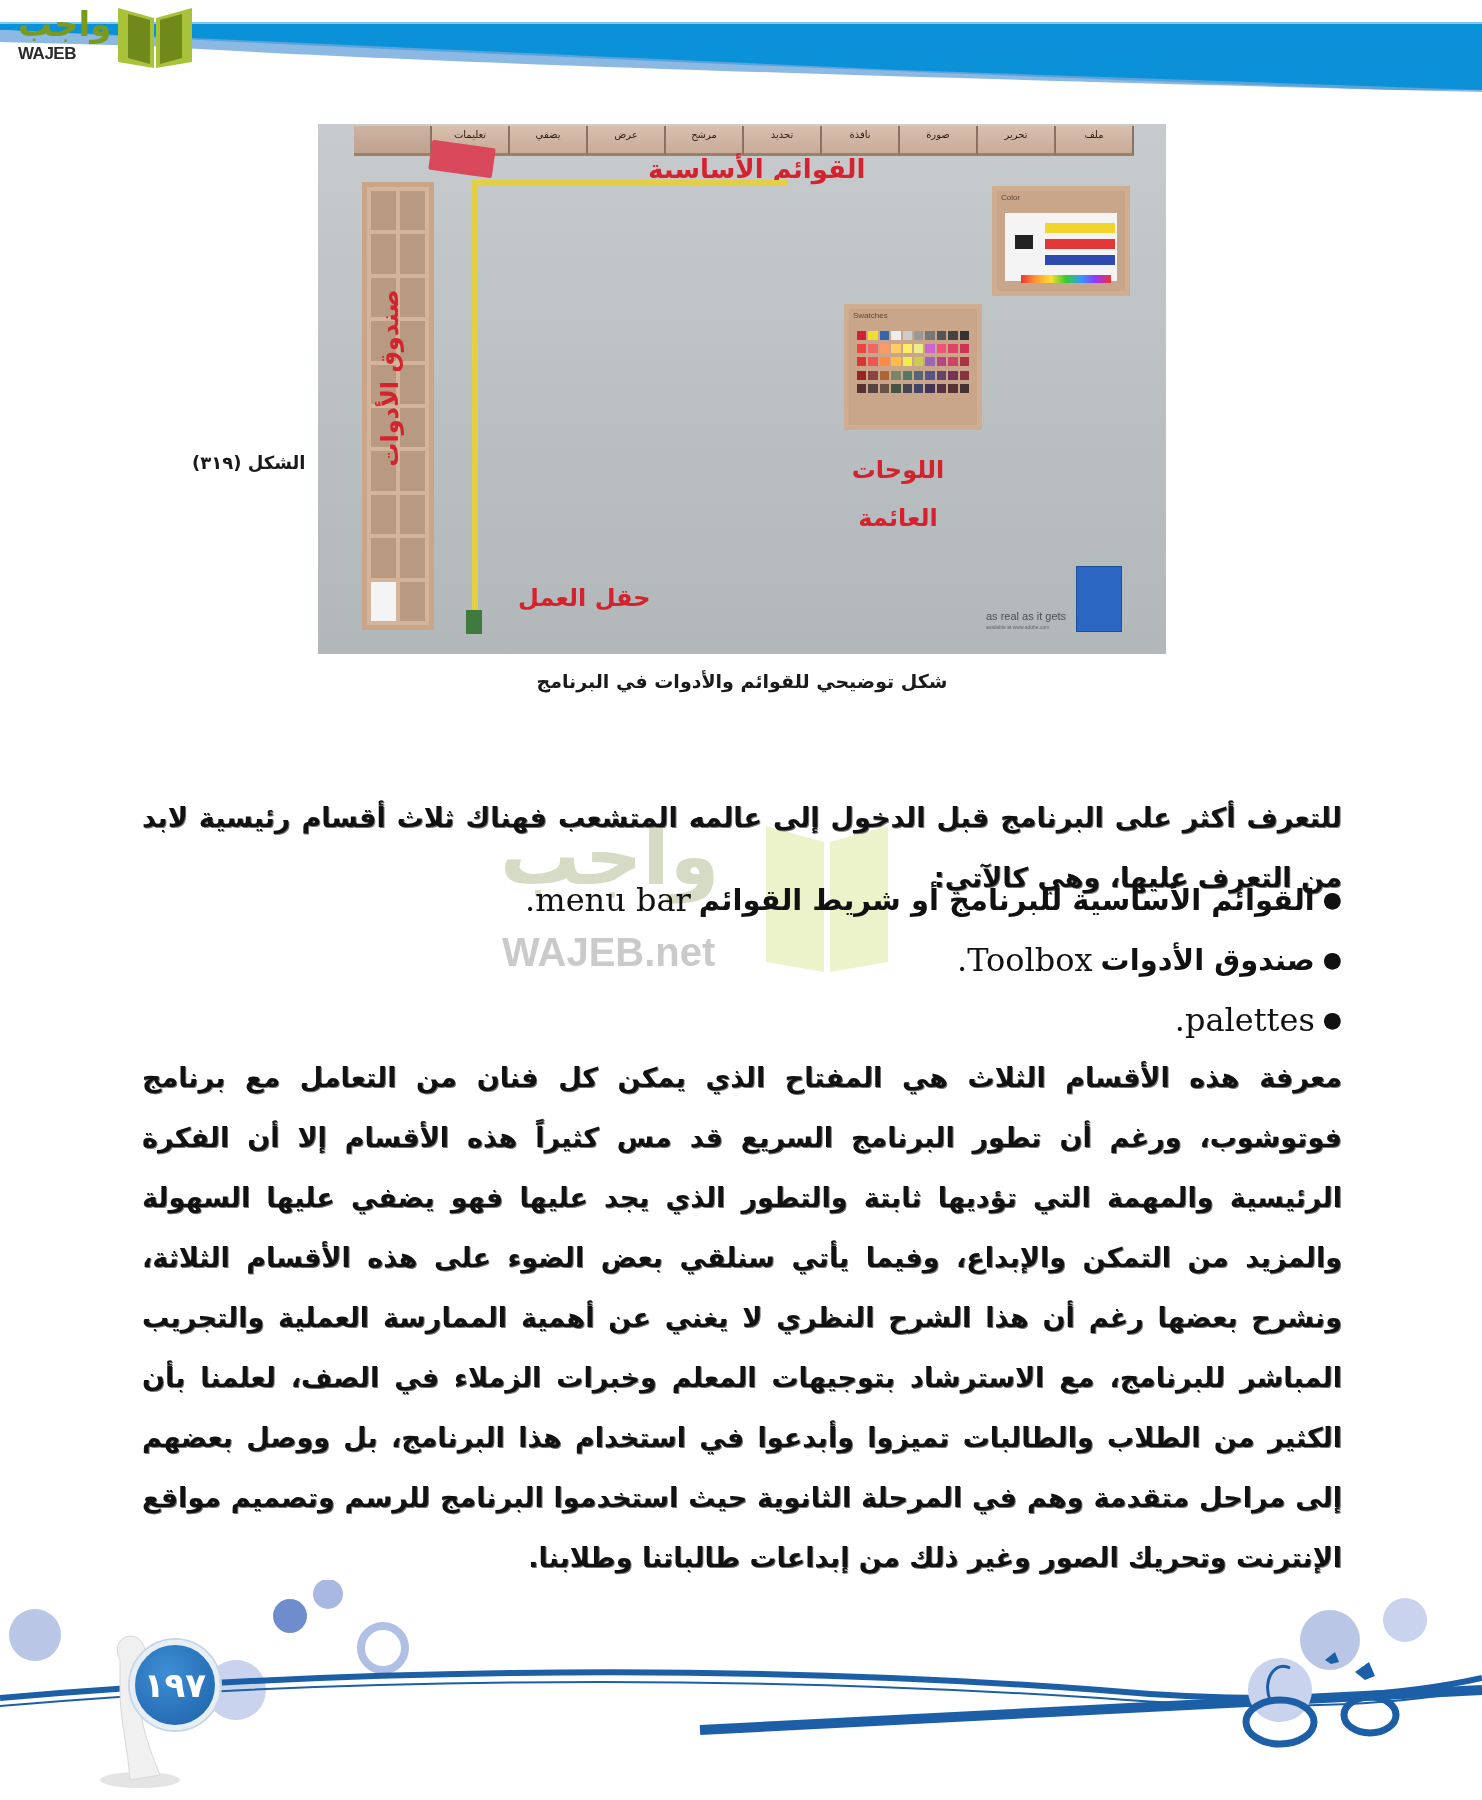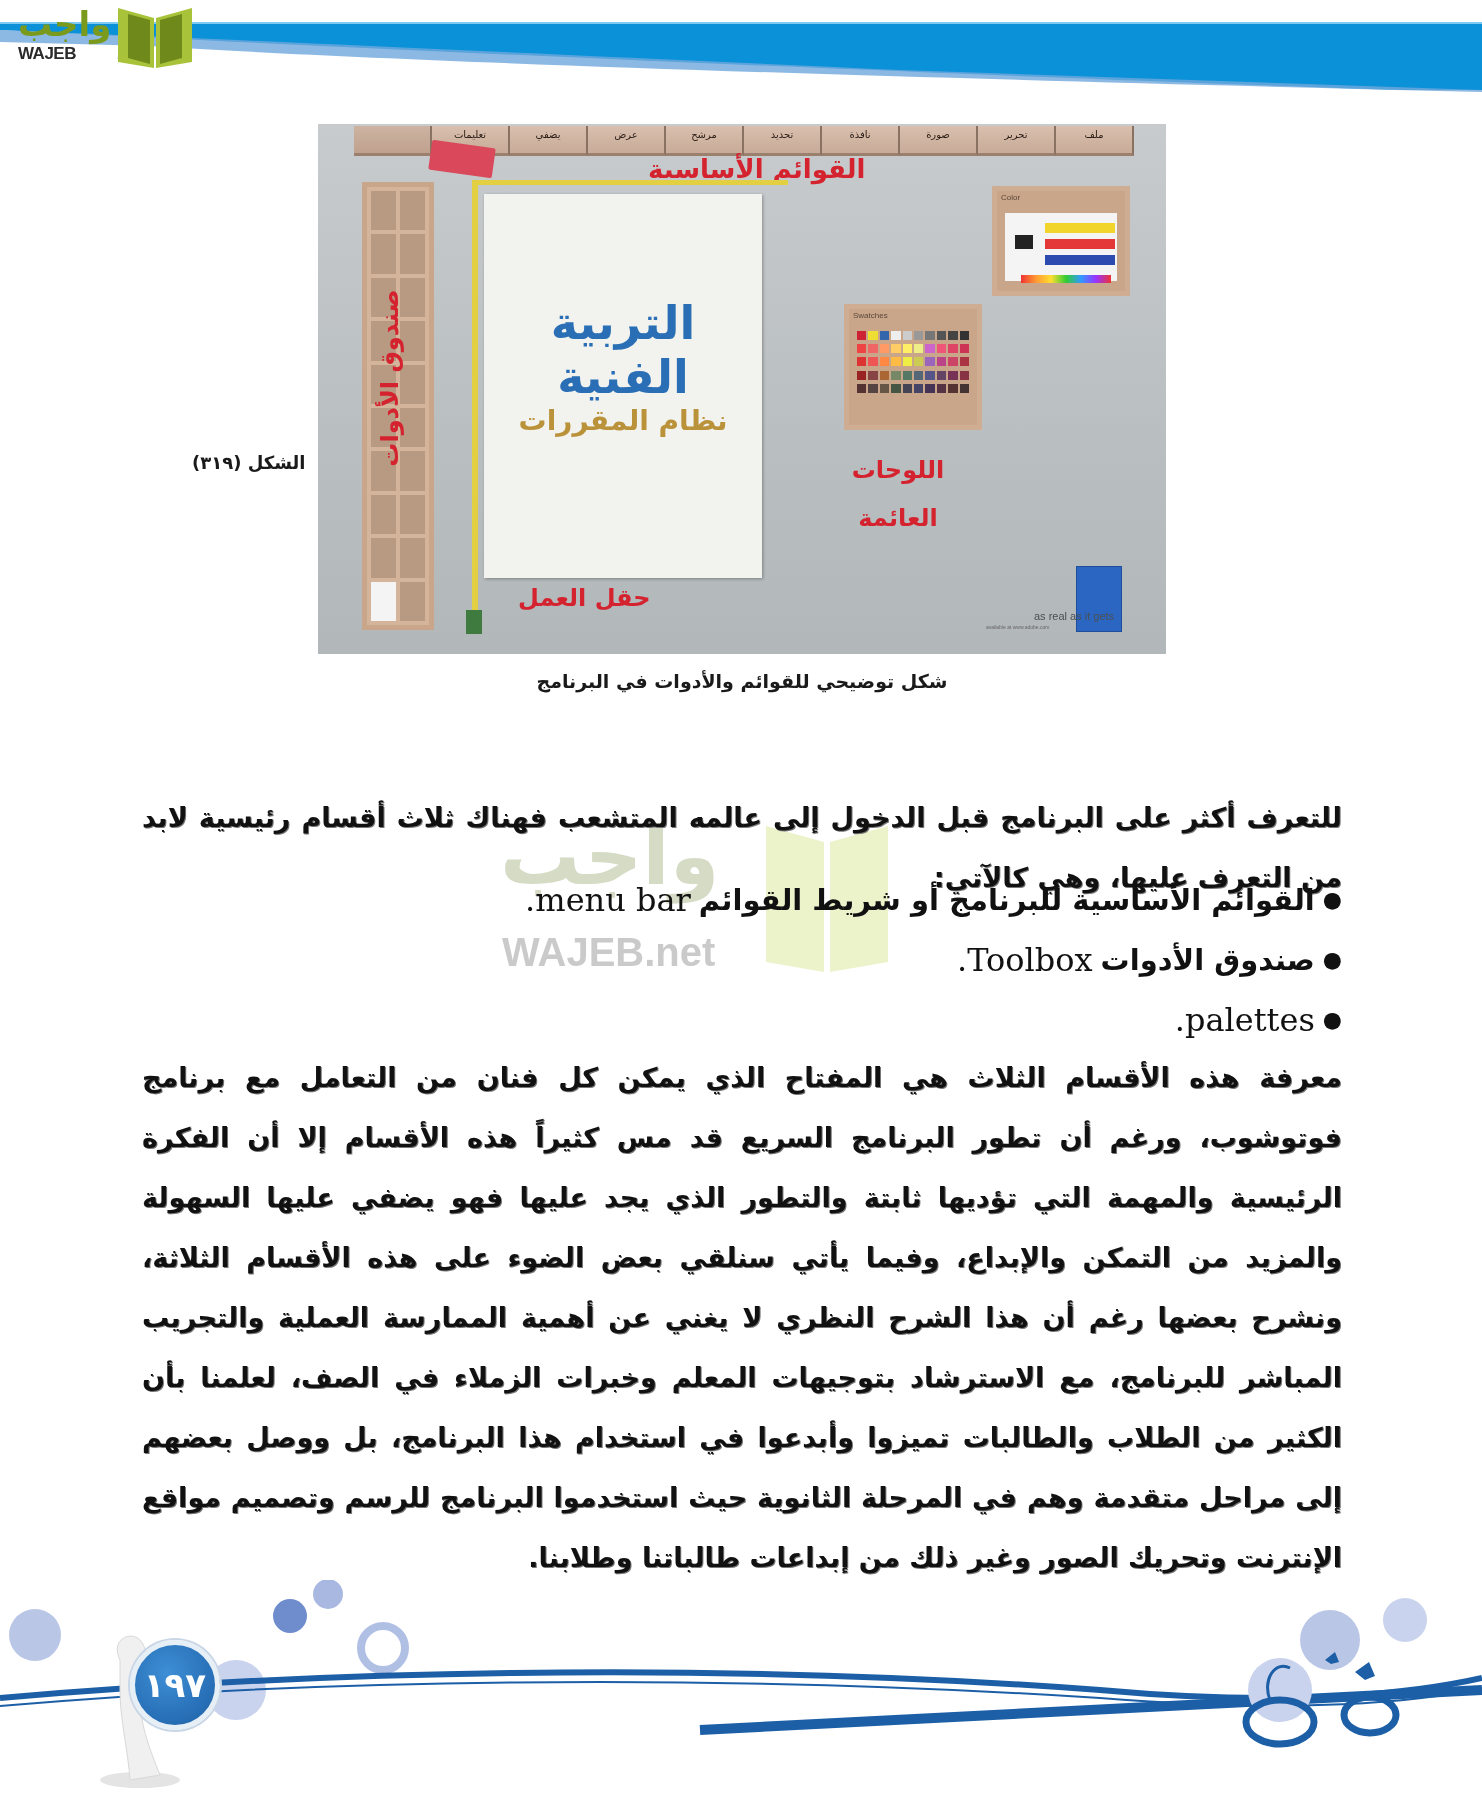--- a/index.html
+++ b/index.html
@@ -49,21 +49,21 @@
   .pal-color .inner { background: #f4f4f4; }
   .stroke { position: absolute; height: 10px; }
   .pal-swatches { left: 526px; top: 180px; width: 138px; height: 126px; }
   .pal-swatches .inner { display: grid; grid-template-columns: repeat(10,1fr); gap: 2px; bottom: 30px; }
   .sw { height: 9px; }
   .pal-layers { left: 674px; top: 182px; width: 138px; height: 252px; background: #b18e75; }
   .layer-thumb { position: absolute; width: 28px; height: 30px; background: #eee; }
   .layer-name { position: absolute; font-size: 8px; color: #5b4638; font-family: "Liberation Sans", sans-serif; }
 
   .ps-box { position: absolute; left: 758px; top: 442px; width: 46px; height: 66px; background: #2b67c2; border: 1px solid #1e4e99; }
-  .ps-text { position: absolute; left: 668px; top: 486px; font-size: 11px; color: #4b4f52; font-family: "Liberation Sans", sans-serif; margin-left: 48px; }
+  .ps-text { position: absolute; left: 668px; top: 486px; font-size: 11px; color: #4b4f52; font-family: "Liberation Sans", sans-serif; }
   .ps-sub { position: absolute; left: 668px; top: 500px; font-size: 5px; color: #666; font-family: "Liberation Sans", sans-serif; }
 
   .fig-number { position: absolute; left: 192px; top: 452px; font-size: 18px; color: #1a1a1a; direction: rtl; font-weight: bold; }
   .fig-caption { position: absolute; left: 318px; width: 848px; top: 670px; text-align: center; font-size: 19px; font-weight: bold; direction: rtl; color: #1a1a1a; }
 
   
   .body-text { position: absolute; left: 142px; width: 1200px; direction: rtl; text-align: justify; font-weight: bold; font-size: 27px; color: #111; text-shadow: 1px 1px 0 #777; }
   .para { line-height: 60px; }
   .p1 { top: 788px; }
   .bullets { position: absolute; top: 870px; right: 140px; width: 1100px; direction: rtl; font-size: 29px; font-weight: bold; line-height: 60px; color: #111; }
@@ -142,24 +142,20 @@
       <div class="tool-cell"></div>
     <div class="tool-cell" style="background:#f4f4f4"></div>
       <div class="tool-cell"></div>
   </div>
   <div class="fig-label lbl-tools">صندوق الأدوات</div>
 
   <div class="tape-top"></div>
   <div class="tape"></div>
   <div class="tape-end"></div>
 
-  <div class="canvas">
-    <div class="canvas-title">التربية الفنية</div>
-    <div class="canvas-sub">نظام المقررات</div>
-  </div>
   <div class="fig-label lbl-work">حقل العمل</div>
 
   <div class="palette pal-color">
     <span class="tab">Color</span>
     <div class="inner">
       <div class="stroke" style="left:40px;top:10px;width:70px;background:#f2d52c"></div>
       <div class="stroke" style="left:40px;top:26px;width:70px;background:#e43838"></div>
       <div class="stroke" style="left:40px;top:42px;width:70px;background:#2c4ab0"></div>
       <div class="stroke" style="left:10px;top:22px;width:18px;height:14px;background:#222"></div>
       <div class="stroke" style="left:16px;top:62px;width:90px;height:8px;background:linear-gradient(90deg,#e33,#f93,#fd3,#3c3,#39f,#93f,#e33)"></div>

